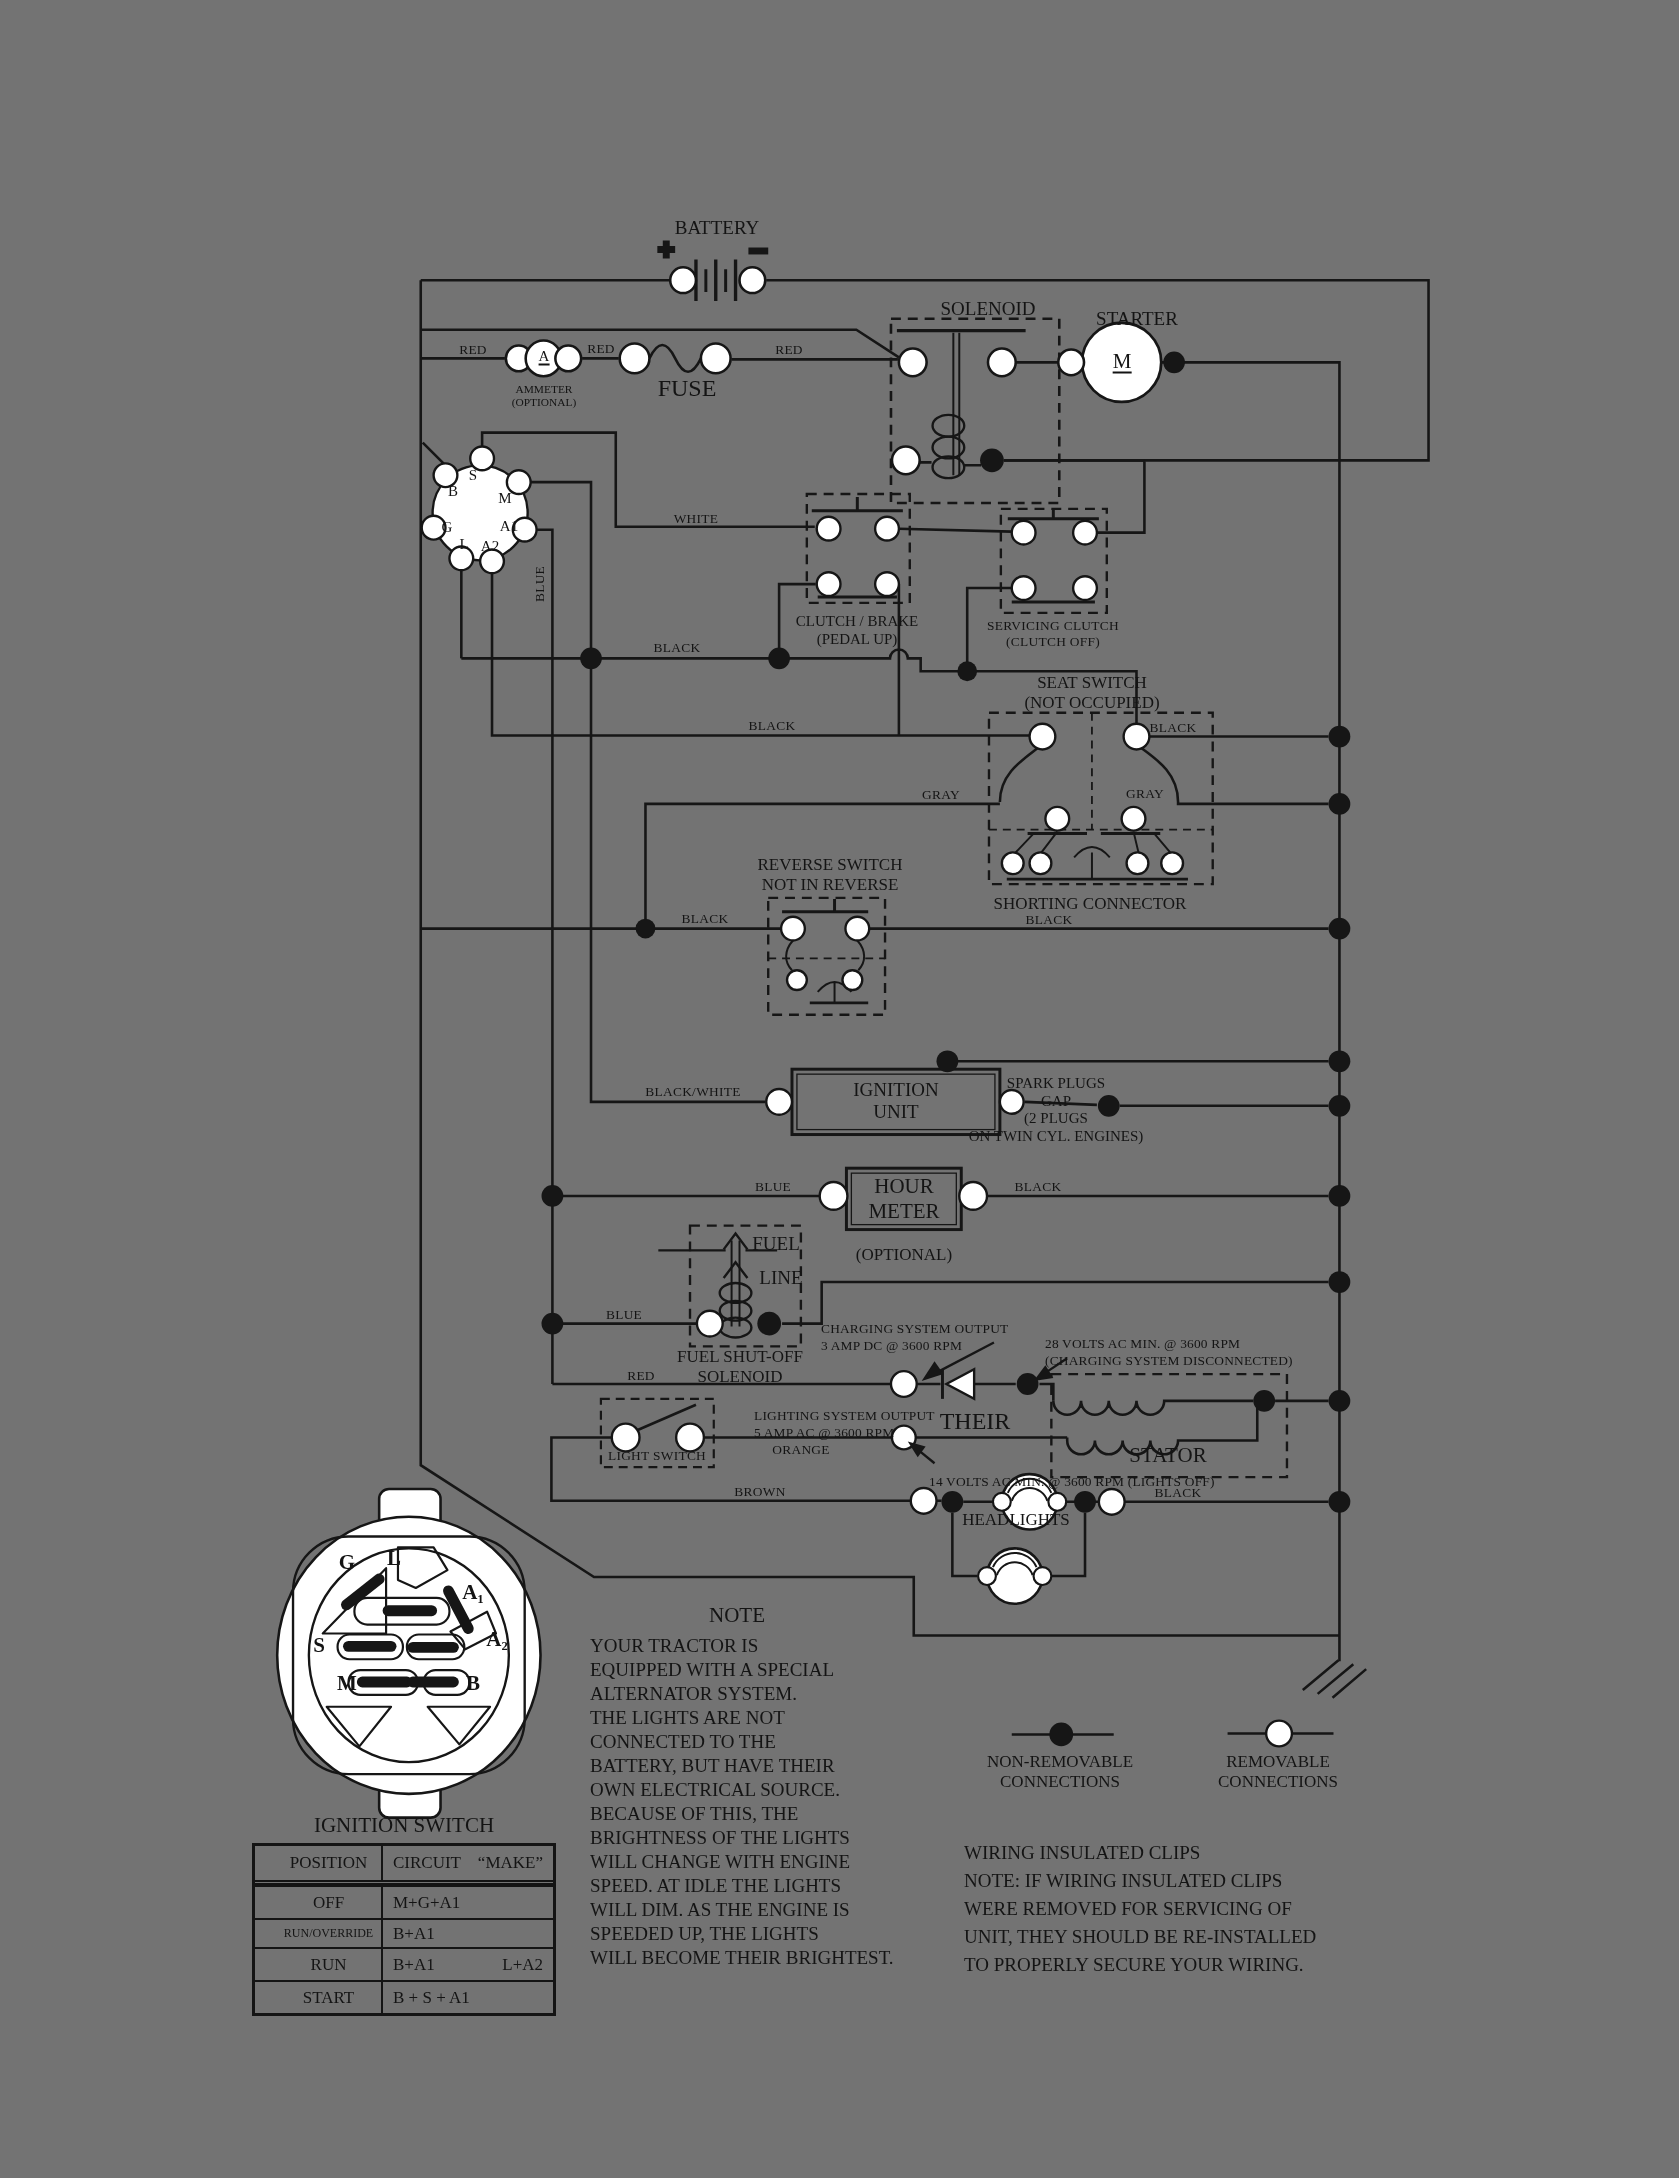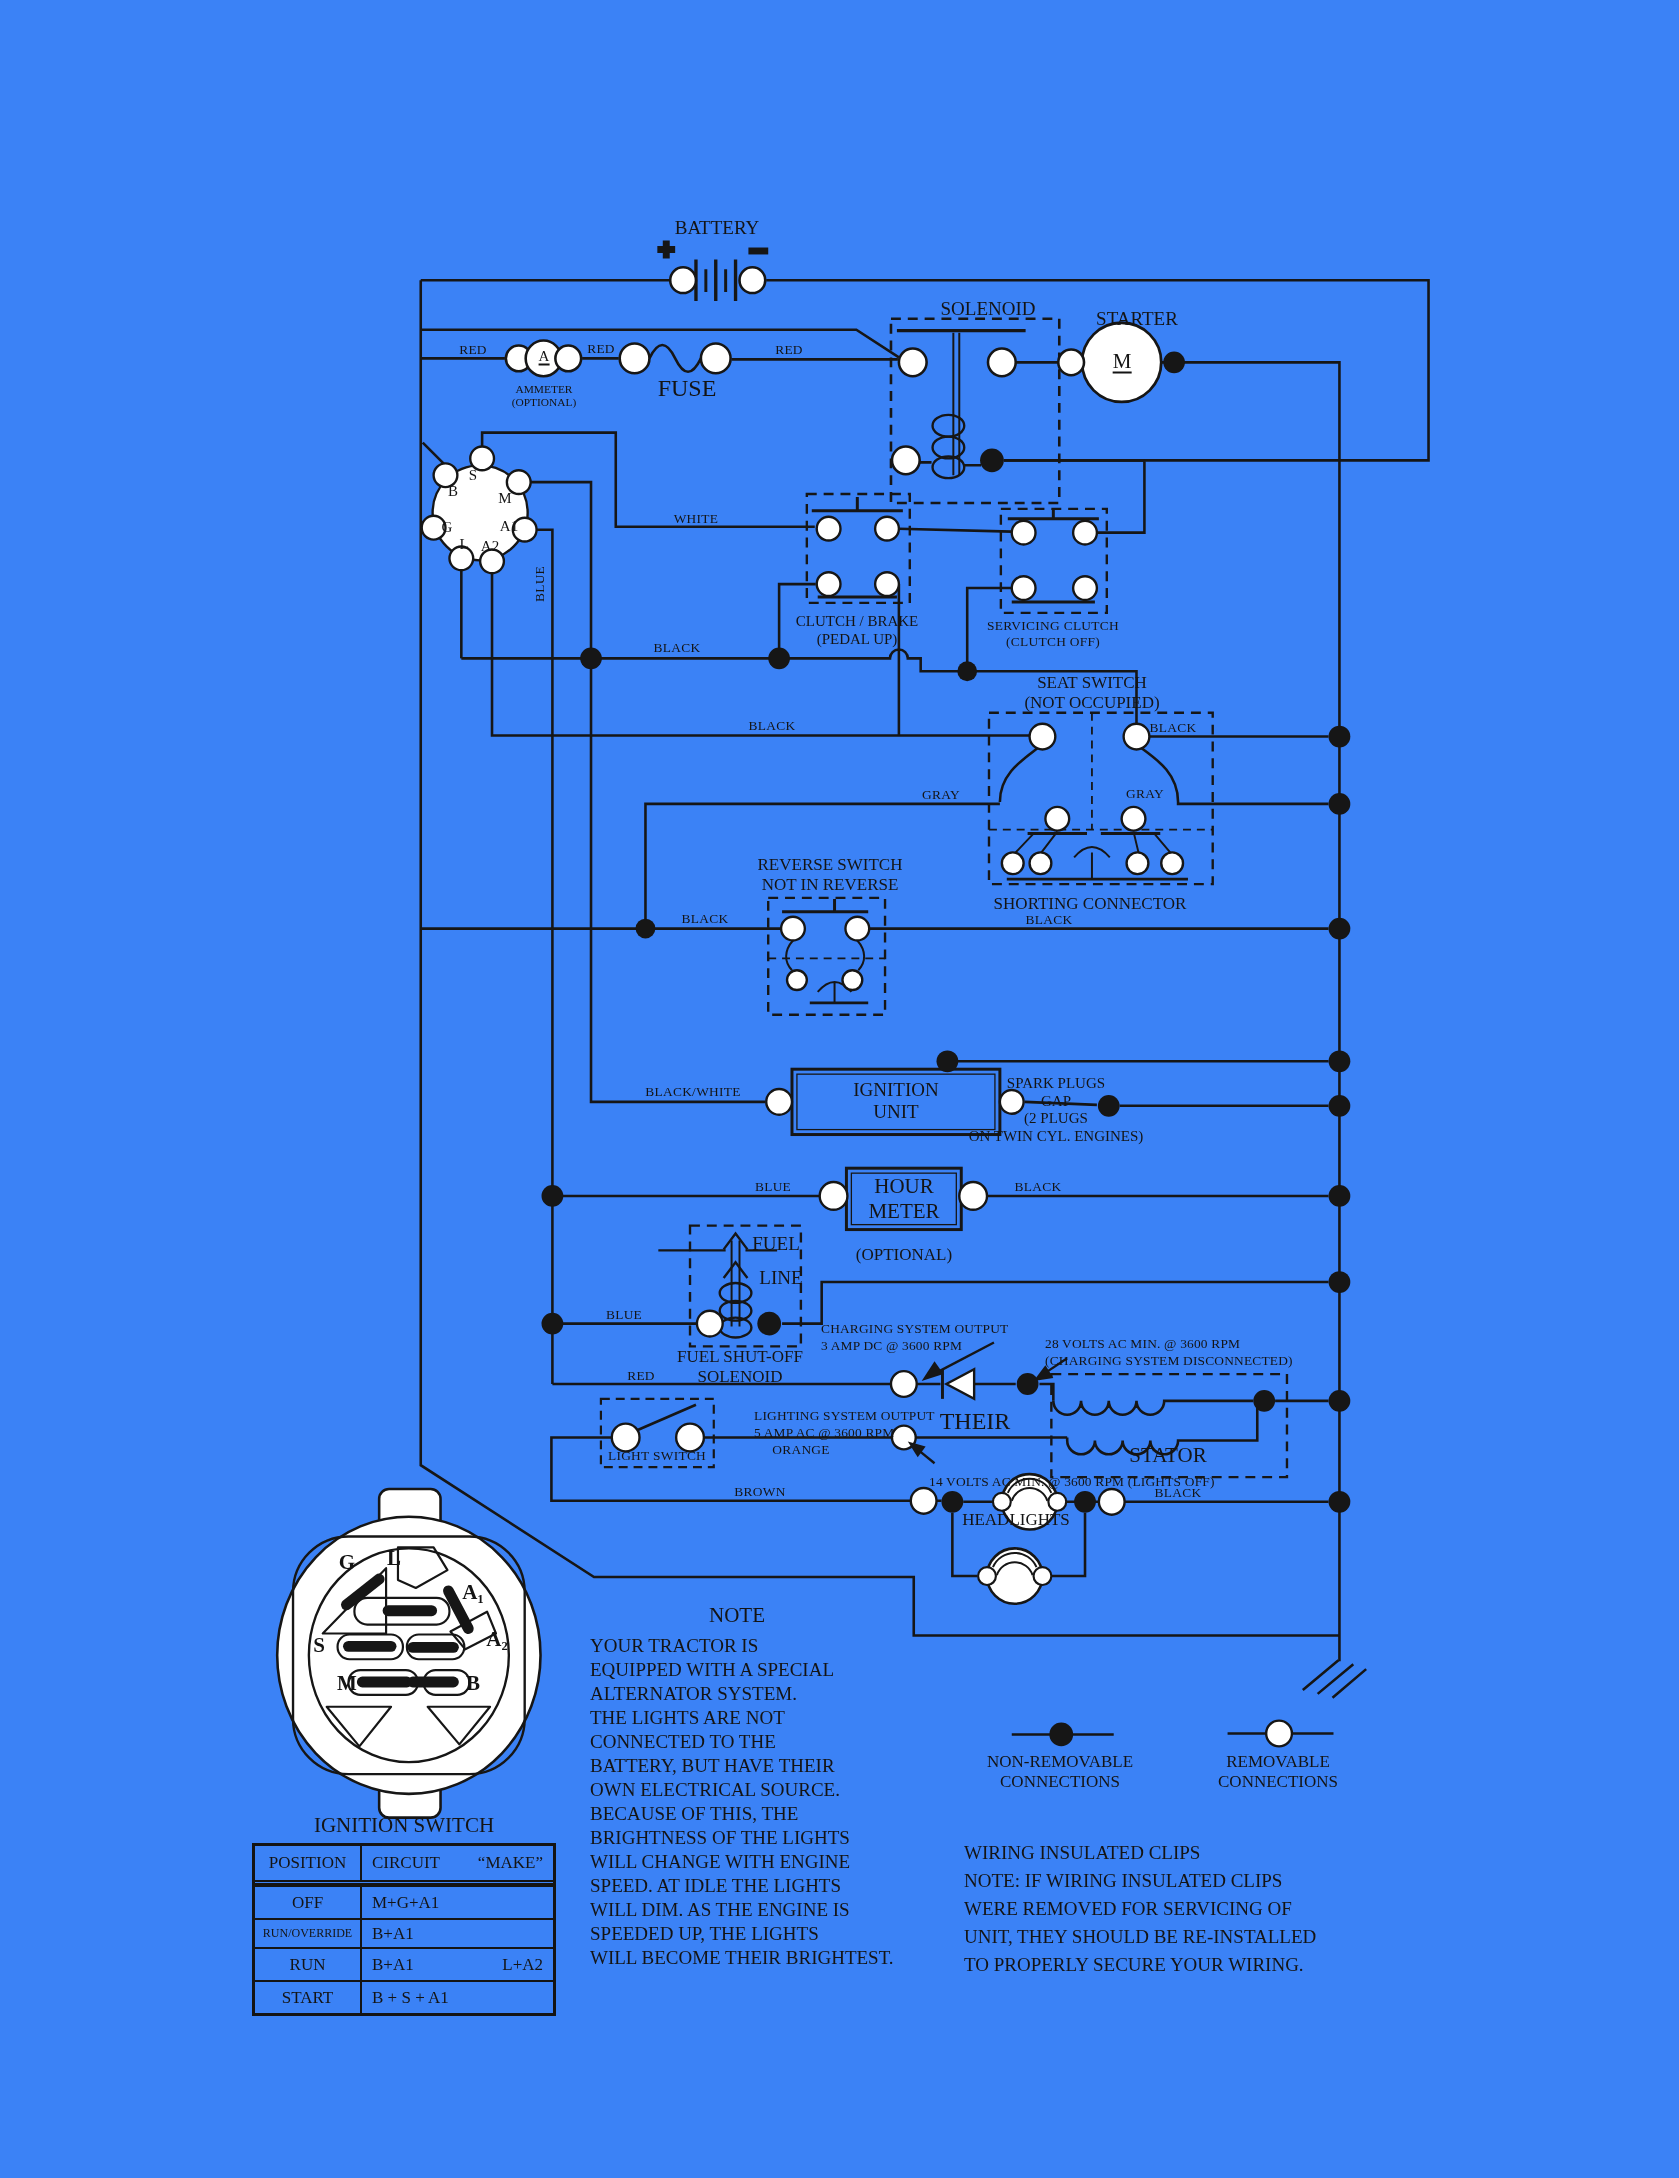--- a/index.html
+++ b/index.html
@@ -1,37 +1,37 @@
 <!DOCTYPE html>
 <html><head>
 <meta charset="utf-8">
 <style>
   html,body{margin:0;padding:0;background:#fff;}
-  #page{position:relative;width:1679px;height:2178px;background:#3b82f6;overflow:hidden;
+  #page{position:relative;width:1679px;height:2178px;background:#737373;overflow:hidden;
         font-family:"Liberation Serif","DejaVu Serif",serif;color:#141414;}
   svg{position:absolute;left:0;top:0;}
   .lbl{position:absolute;transform:translate(-50%,-50%);text-align:center;white-space:pre-line;
        line-height:1.18;color:#141414;}
   .lt{transform:translate(0,0);text-align:left;}
   .ct{transform:translate(-50%,0);text-align:center;}
   .s11{font-size:11.4px;}
   .s13{font-size:13.4px;letter-spacing:0.3px;}
   .s15{font-size:15px;}
   .s17{font-size:17px;}
   .s19{font-size:19px;}
   .s21{font-size:21px;}
   .s24{font-size:24px;margin-left:12px;}
   .bold{font-weight:bold;}
   .und{border-bottom:2px solid #141414;line-height:1;}
   .note-body{font-size:19px;line-height:24px;}
   .clips{font-size:19px;line-height:28px;}
   .ann{font-size:13.4px;line-height:17px;letter-spacing:0.2px;margin-top:11px;}
   
   #sw-table{position:absolute;left:252px;top:1843px;width:298px;border:3px solid #141414;}
-  .trow{display:flex;border-top:2px solid #141414;}
+  .trow{display:flex;border-top:2px solid #141414;padding-left:21px;}
   .trow:first-child{border-top:none;}
   .thead{border-bottom:5px double #141414;}
   .cell{display:flex;align-items:center;font-size:17px;}
   .c1{width:105px;justify-content:center;border-right:2px solid #141414;}
   .c2{flex:1;padding:0 10px;}
   .spread{justify-content:space-between;}
   .h36{height:34px;} .h31{height:31px;} .h28{height:27px;}
   .small-pos{font-size:12px;}
 </style>
 </head>

